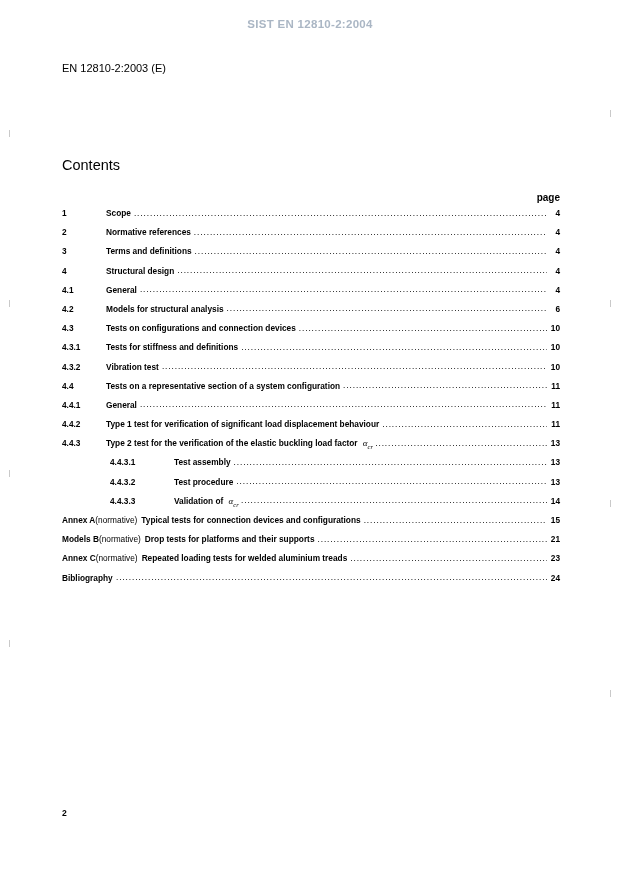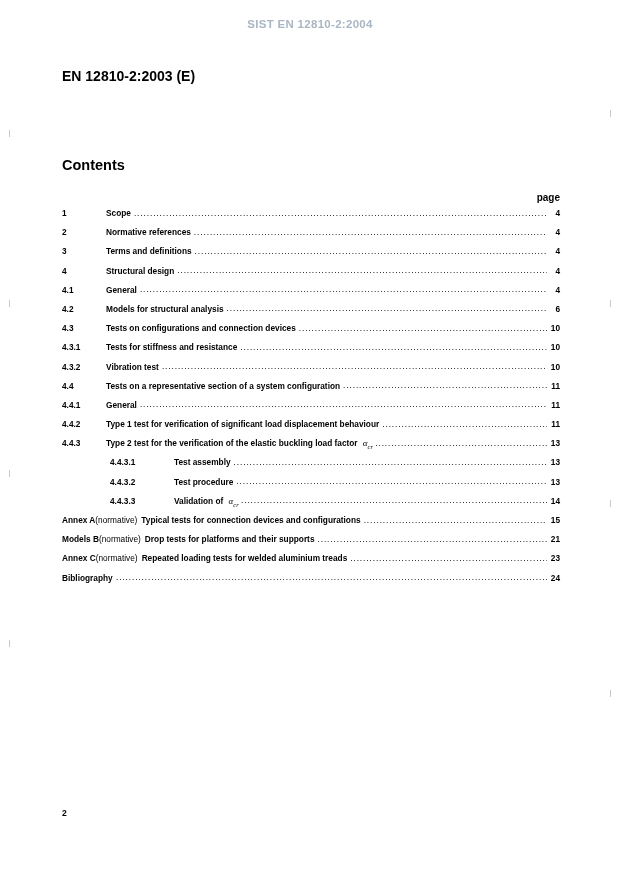--- a/index.html
+++ b/index.html
@@ -27,32 +27,32 @@
     left: 0;
     width: 620px;
     text-align: center;
     font-size: 11.5px;
     font-weight: bold;
     color: #aab6c4;
     letter-spacing: 0.3px;
   }
   .doc-header {
     position: absolute;
-    top: 68px;
+    top: 62px;
     left: 62px;
-    font-size: 14px;
-    font-weight: bold;
+    font-size: 11px;
+    font-weight: normal;
     color: #000;
   }
   .contents-title {
     position: absolute;
     top: 157px;
     left: 62px;
     font-size: 14.5px;
-    font-weight: bold;
+    font-weight: normal;
   }
   .page-label {
     position: absolute;
     top: 192px;
     right: 60px;
     font-size: 10px;
     font-weight: bold;
     margin-left: 42px;
   }
   .toc {
@@ -206,21 +206,21 @@
 
     <div class="toc-row">
       <span class="toc-num">4.3</span>
       <span class="toc-label">Tests on configurations and connection devices</span>
       <span class="dots">..................................................................................................................................................................</span>
       <span class="toc-page">10</span>
     </div>
 
     <div class="toc-row">
       <span class="toc-num">4.3.1</span>
-      <span class="toc-label">Tests for stiffness and resistance</span>
+      <span class="toc-label">Tests for stiffness and definitions</span>
       <span class="dots">..................................................................................................................................................................</span>
       <span class="toc-page">10</span>
     </div>
 
     <div class="toc-row">
       <span class="toc-num">4.3.2</span>
       <span class="toc-label">Vibration test</span>
       <span class="dots">..................................................................................................................................................................</span>
       <span class="toc-page">10</span>
     </div>

